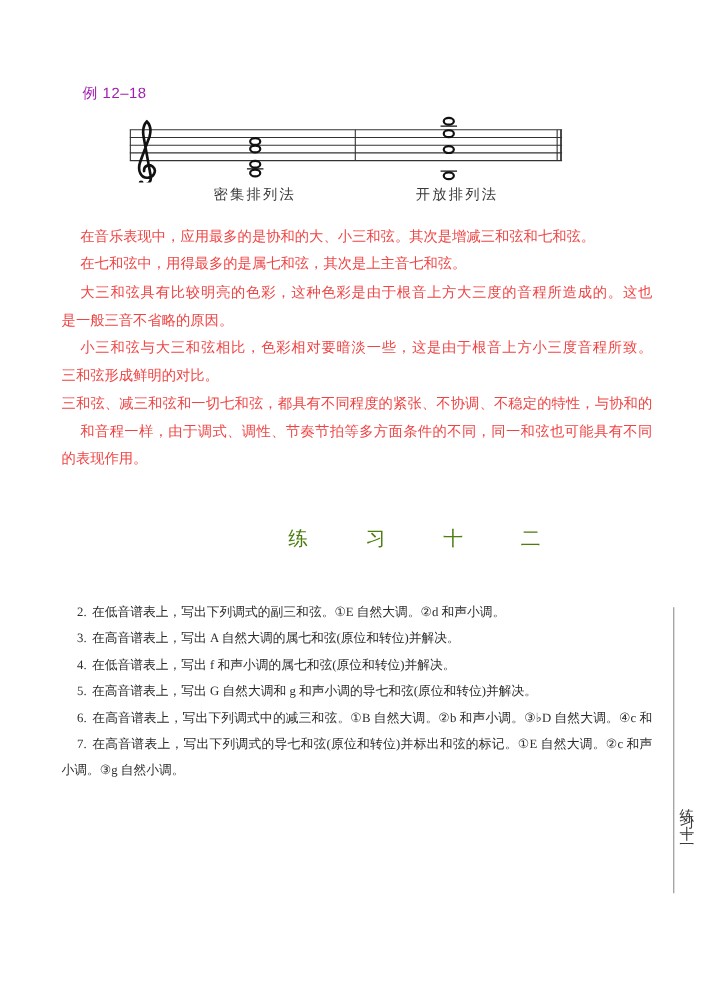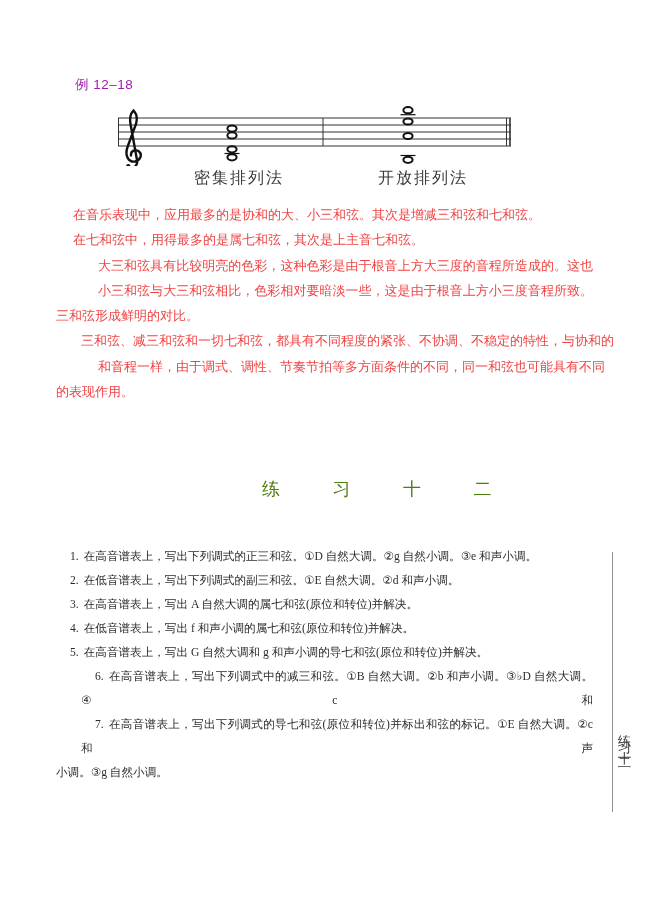--- a/index.html
+++ b/index.html
@@ -12,33 +12,33 @@
 
   
   #example-label{
     left:75px;top:76px;font-family:"Liberation Sans","DejaVu Sans",sans-serif;
     font-size:13.5px;color:#a21caf;letter-spacing:.5px;
   }
 
   
   #score{left:0;top:96px;width:645px;height:70px;}
   .chord-label{
-    top:168px;font-size:16px;letter-spacing:2px;color:#3a3a3a;white-space:nowrap;
+    top:168px;font-size:13px;letter-spacing:2px;color:#3a3a3a;white-space:nowrap;
   }
   #chord-label-close{left:194px;}
   #chord-label-open{left:378px;}
 
   
   #paragraphs{
     left:56px;top:202px;width:537px;
     font-size:13px;line-height:25.3px;color:#ef4444;
   }
   #paragraphs .line{white-space:nowrap;}
   #paragraphs .para .line.first{text-indent:17px;}
-  .line.fill{white-space:normal;text-align:justify;text-align-last:justify;margin-left:25px;}
+  .line.fill{white-space:normal;text-align:justify;text-align-last:justify;}
 
   
   #exercise-title{
     left:262px;top:477px;font-size:18px;letter-spacing:24px;color:#4d7c0f;white-space:nowrap;
   }
 
   
   #exercises{
     left:56px;top:545px;width:537px;
     font-size:11.6px;line-height:24px;color:#2b2b2b;
@@ -108,40 +108,38 @@
 
 <div class="abs" id="paragraphs">
     <div class="para">
       <div class="line first">在音乐表现中，应用最多的是协和的大、小三和弦。其次是增减三和弦和七和弦。</div>
     </div>
     <div class="para">
       <div class="line first">在七和弦中，用得最多的是属七和弦，其次是上主音七和弦。</div>
     </div>
     <div class="para">
       <div class="line first fill">大三和弦具有比较明亮的色彩，这种色彩是由于根音上方大三度的音程所造成的。这也</div>
+      <div class="line">是一般三音不省略的原因。</div>
     </div>
     <div class="para">
       <div class="line first fill">小三和弦与大三和弦相比，色彩相对要暗淡一些，这是由于根音上方小三度音程所致。</div>
     </div>
     <div class="para">
       <div class="line">三和弦形成鲜明的对比。</div>
       <div class="line fill">三和弦、减三和弦和一切七和弦，都具有不同程度的紧张、不协调、不稳定的特性，与协和的</div>
     </div>
     <div class="para">
       <div class="line first fill">和音程一样，由于调式、调性、节奏节拍等多方面条件的不同，同一和弦也可能具有不同</div>
       <div class="line">的表现作用。</div>
     </div>
   </div>
 
 <div class="abs" id="exercise-title">练 习 十 二</div>
 
 <div class="abs" id="exercises">
-    <div class="ex-item">
-      <div class="line first"><span class="num">1.</span>在高音谱表上，写出下列调式的正三和弦。①D 自然大调。②g 自然小调。③e 和声小调。</div>
-    </div>
     <div class="ex-item">
       <div class="line first"><span class="num">2.</span>在低音谱表上，写出下列调式的副三和弦。①E 自然大调。②d 和声小调。</div>
     </div>
     <div class="ex-item">
       <div class="line first"><span class="num">3.</span>在高音谱表上，写出 A 自然大调的属七和弦(原位和转位)并解决。</div>
     </div>
     <div class="ex-item">
       <div class="line first"><span class="num">4.</span>在低音谱表上，写出 f 和声小调的属七和弦(原位和转位)并解决。</div>
     </div>
     <div class="ex-item">

